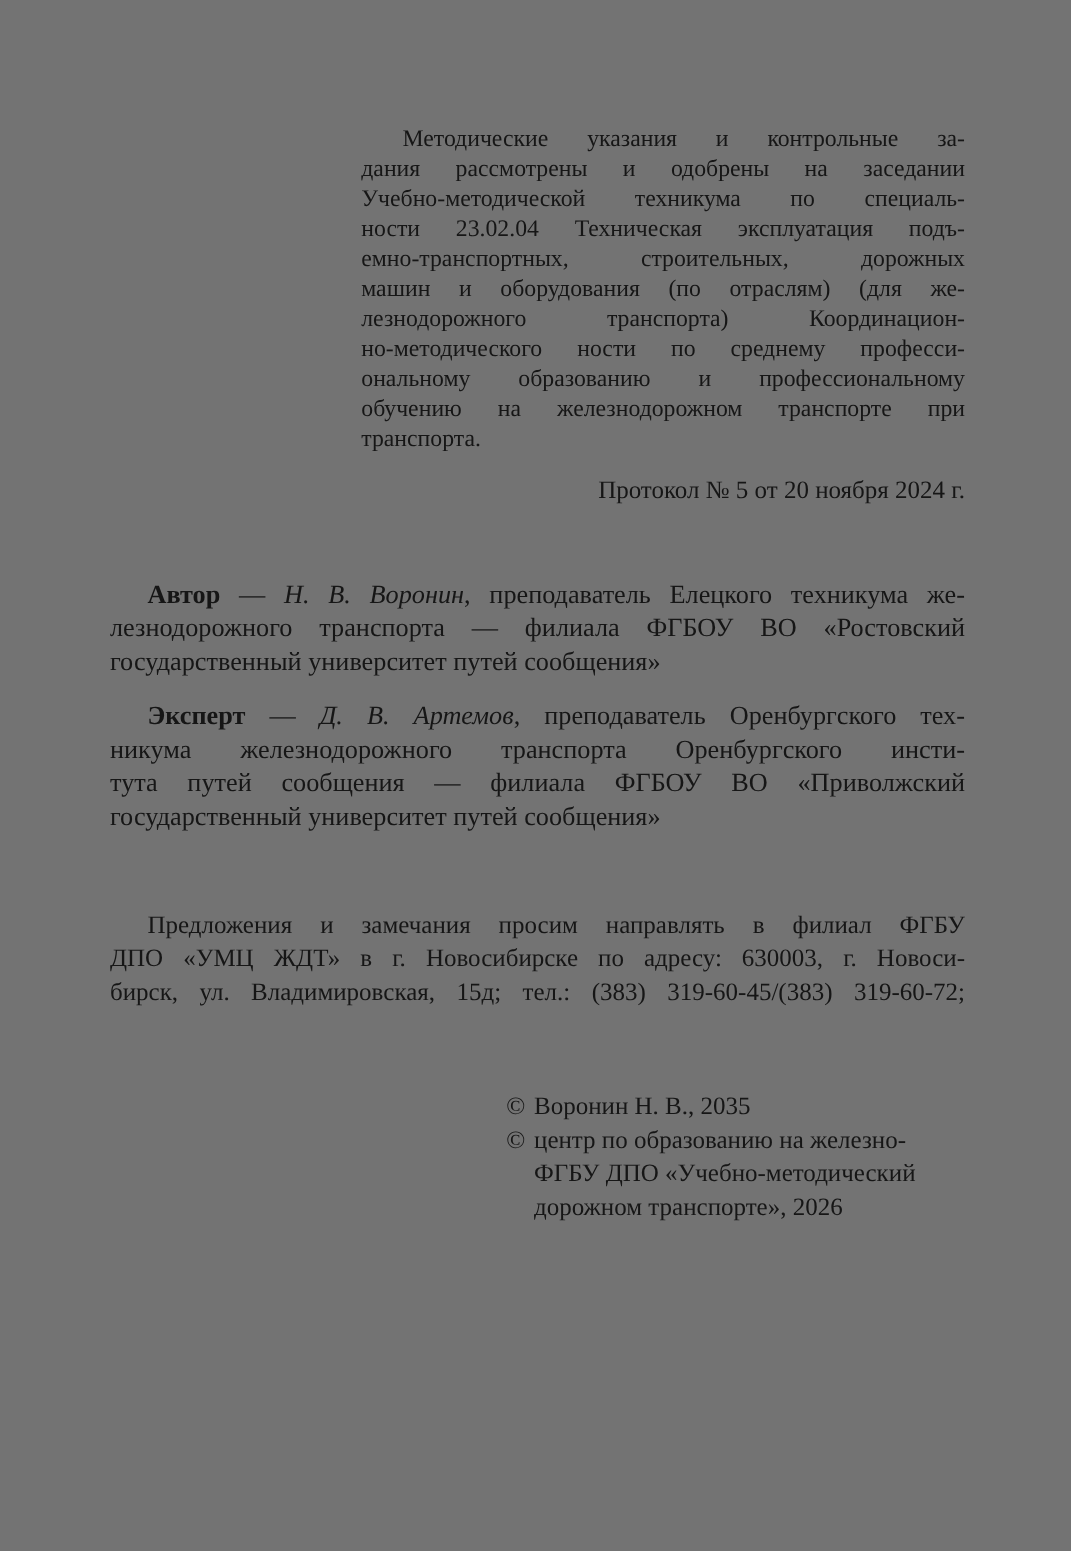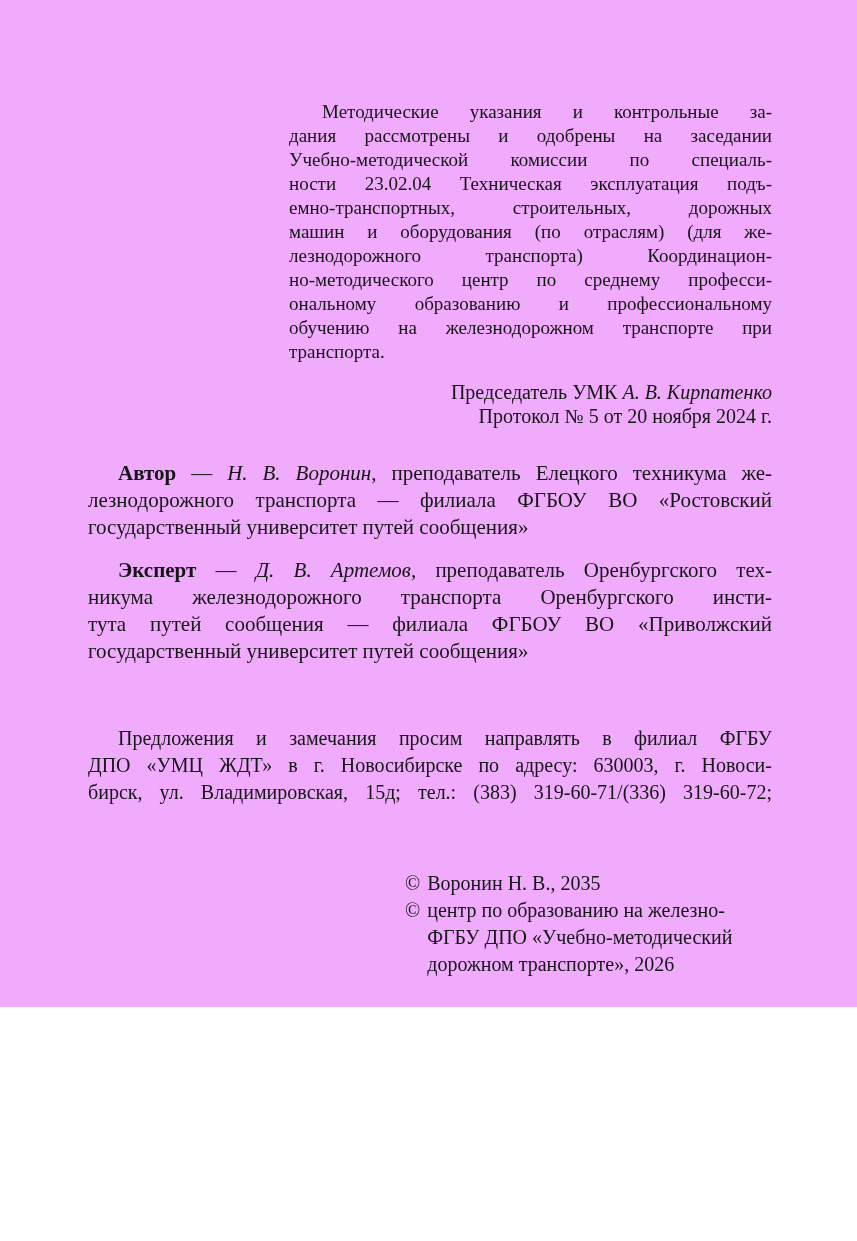--- a/index.html
+++ b/index.html
@@ -12,23 +12,23 @@
     width: 857px;
     height: 1241px;
     overflow: hidden;
     font-family: "Liberation Serif", "DejaVu Serif", serif;
     color: #161616;
     -webkit-font-smoothing: antialiased;
   }
   .page {
     box-sizing: border-box;
     width: 857px;
-    height: 1007px;
+    height: 1241px;
     padding: 100px 85px 0 88px;
-    background: #f0abfc;
+    background: #737373;
   }
   
   .jline {            
     text-align: justify;
     text-align-last: justify;
     white-space: normal;
   }
   .plain {            
     text-align: center;
     text-align-last: left;
@@ -43,21 +43,21 @@
   
   .chairman {
     margin-top: 16px;
     font-size: 20px;
     line-height: 24px;
     text-align: right;
   }
   .chairman .name { font-style: italic; }
   
   .credit {
-    margin-top: 32px;
+    margin-top: 58px;
     font-size: 21px;
     line-height: 27px;
   }
   .credit.expert { margin-top: 16px; }
   .credit .label { font-weight: bold; }
   .credit .name  { font-style: italic; }
   .credit .firstline { padding-left: 30px; }
   
   .proposals {
     margin-top: 60px;
@@ -76,33 +76,32 @@
   .copy-lines { flex: 1 1 auto; }
 </style>
 </head>
 <body>
 
 <div class="page">
 
   <div class="approval">
       <div class="jline" style="padding-left: 33px;">Методические указания и контрольные за-</div>
       <div class="jline">дания рассмотрены и одобрены на заседании</div>
-      <div class="jline">Учебно-методической комиссии по специаль-</div>
+      <div class="jline">Учебно-методической техникума по специаль-</div>
       <div class="jline">ности 23.02.04 Техническая эксплуатация подъ-</div>
       <div class="jline">емно-транспортных, строительных, дорожных</div>
       <div class="jline">машин и оборудования (по отраслям) (для же-</div>
       <div class="jline">лезнодорожного транспорта) Координацион-</div>
-      <div class="jline">но-методического центр по среднему професси-</div>
+      <div class="jline">но-методического ности по среднему професси-</div>
       <div class="jline">ональному образованию и профессиональному</div>
       <div class="jline">обучению на железнодорожном транспорте при</div>
       <div class="plain">транспорта.</div>
     </div>
 
   <div class="chairman">
-    <div><span>Председатель УМК </span><span class="name">А. В. Кирпатенко</span></div>
     <div>Протокол № 5 от 20 ноября 2024 г.</div>
   </div>
 
   <div class="credit author">
     <div class="jline firstline"><span class="label">Автор</span><span> — </span><span class="name">Н. В. Воронин</span><span>, преподаватель Елецкого техникума же-</span></div>
     <div>
         <div class="jline">лезнодорожного транспорта — филиала ФГБОУ ВО «Ростовский</div>
         <div class="plain">государственный университет путей сообщения»</div>
       </div>
   </div>
@@ -112,21 +111,21 @@
     <div>
         <div class="jline">никума железнодорожного транспорта Оренбургского инсти-</div>
         <div class="jline">тута путей сообщения — филиала ФГБОУ ВО «Приволжский</div>
         <div class="plain">государственный университет путей сообщения»</div>
       </div>
   </div>
 
   <div class="proposals">
       <div class="jline" style="padding-left: 30px; margin-top: 40px;">Предложения и замечания просим направлять в филиал ФГБУ</div>
       <div class="jline">ДПО «УМЦ ЖДТ» в г. Новосибирске по адресу: 630003, г. Новоси-</div>
-      <div class="jline">бирск, ул. Владимировская, 15д; тел.: (383) 319-60-71/(336) 319-60-72;</div>
+      <div class="jline">бирск, ул. Владимировская, 15д; тел.: (383) 319-60-45/(383) 319-60-72;</div>
     </div>
 
   <div class="copyright">
     <div class="copy-entry">
       <span class="copy-symbol">©</span>
       <div class="copy-lines">
           <div class="plain">Воронин Н. В., 2035</div>
         </div>
     </div>
     <div class="copy-entry">

